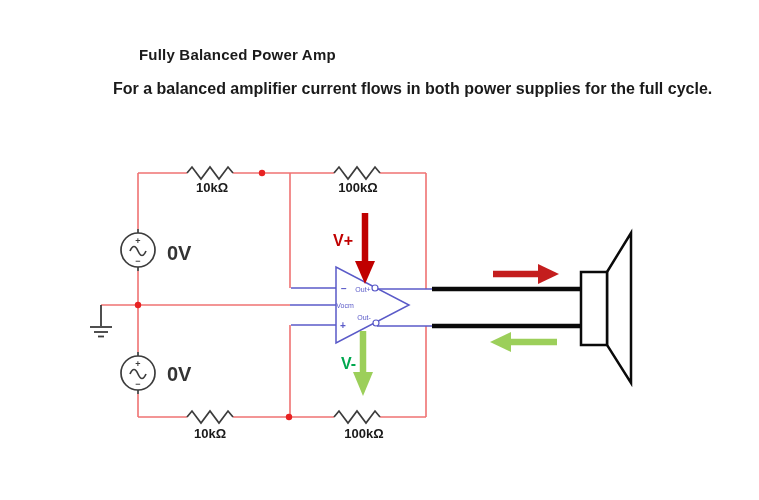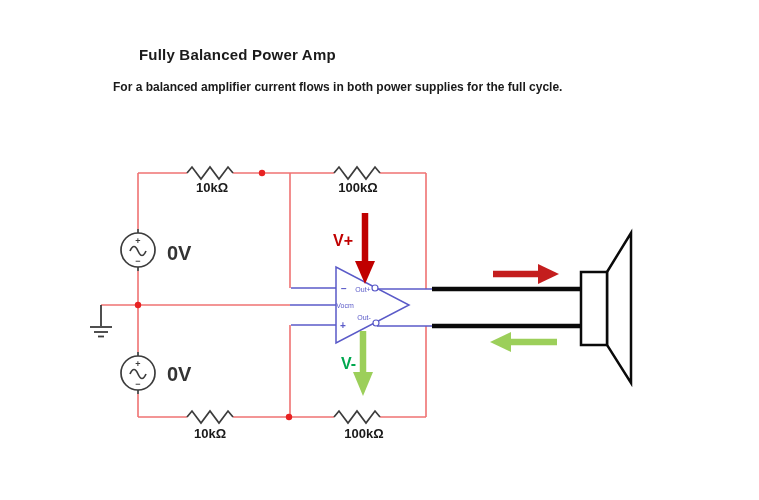--- a/index.html
+++ b/index.html
@@ -6,21 +6,21 @@
   .stage{
     position:relative;width:759px;height:500px;background:#ffffff;overflow:hidden;
     font-family:"Liberation Sans",sans-serif;
   }
   .title{
     position:absolute;left:139px;top:46px;
     font-size:15px;font-weight:bold;color:#1a1a1a;letter-spacing:.2px;white-space:nowrap;
   }
   .subtitle{
     position:absolute;left:113px;top:80px;
-    font-size:12px;font-weight:bold;color:#1a1a1a;white-space:nowrap;
+    font-size:16px;font-weight:bold;color:#1a1a1a;white-space:nowrap;
   }
   svg{position:absolute;left:0;top:0;}
   .wire{stroke:var(--c-wire);stroke-width:1.6;fill:none;}
   .bluewire{stroke:var(--c-opamp);stroke-width:1.4;fill:none;}
   .comp{stroke:var(--c-component);stroke-width:1.7;fill:none;}
   .compfill{stroke:var(--c-component);stroke-width:1.7;fill:#ffffff;}
   .gnd{stroke:var(--c-component);stroke-width:1.8;fill:none;}
   .blackwire{stroke:var(--c-black_wire);stroke-width:4.6;fill:none;}
   .spk{stroke:var(--c-black_wire);stroke-width:2.5;fill:#ffffff;}
   .dot{fill:var(--c-junction);stroke:none;}

